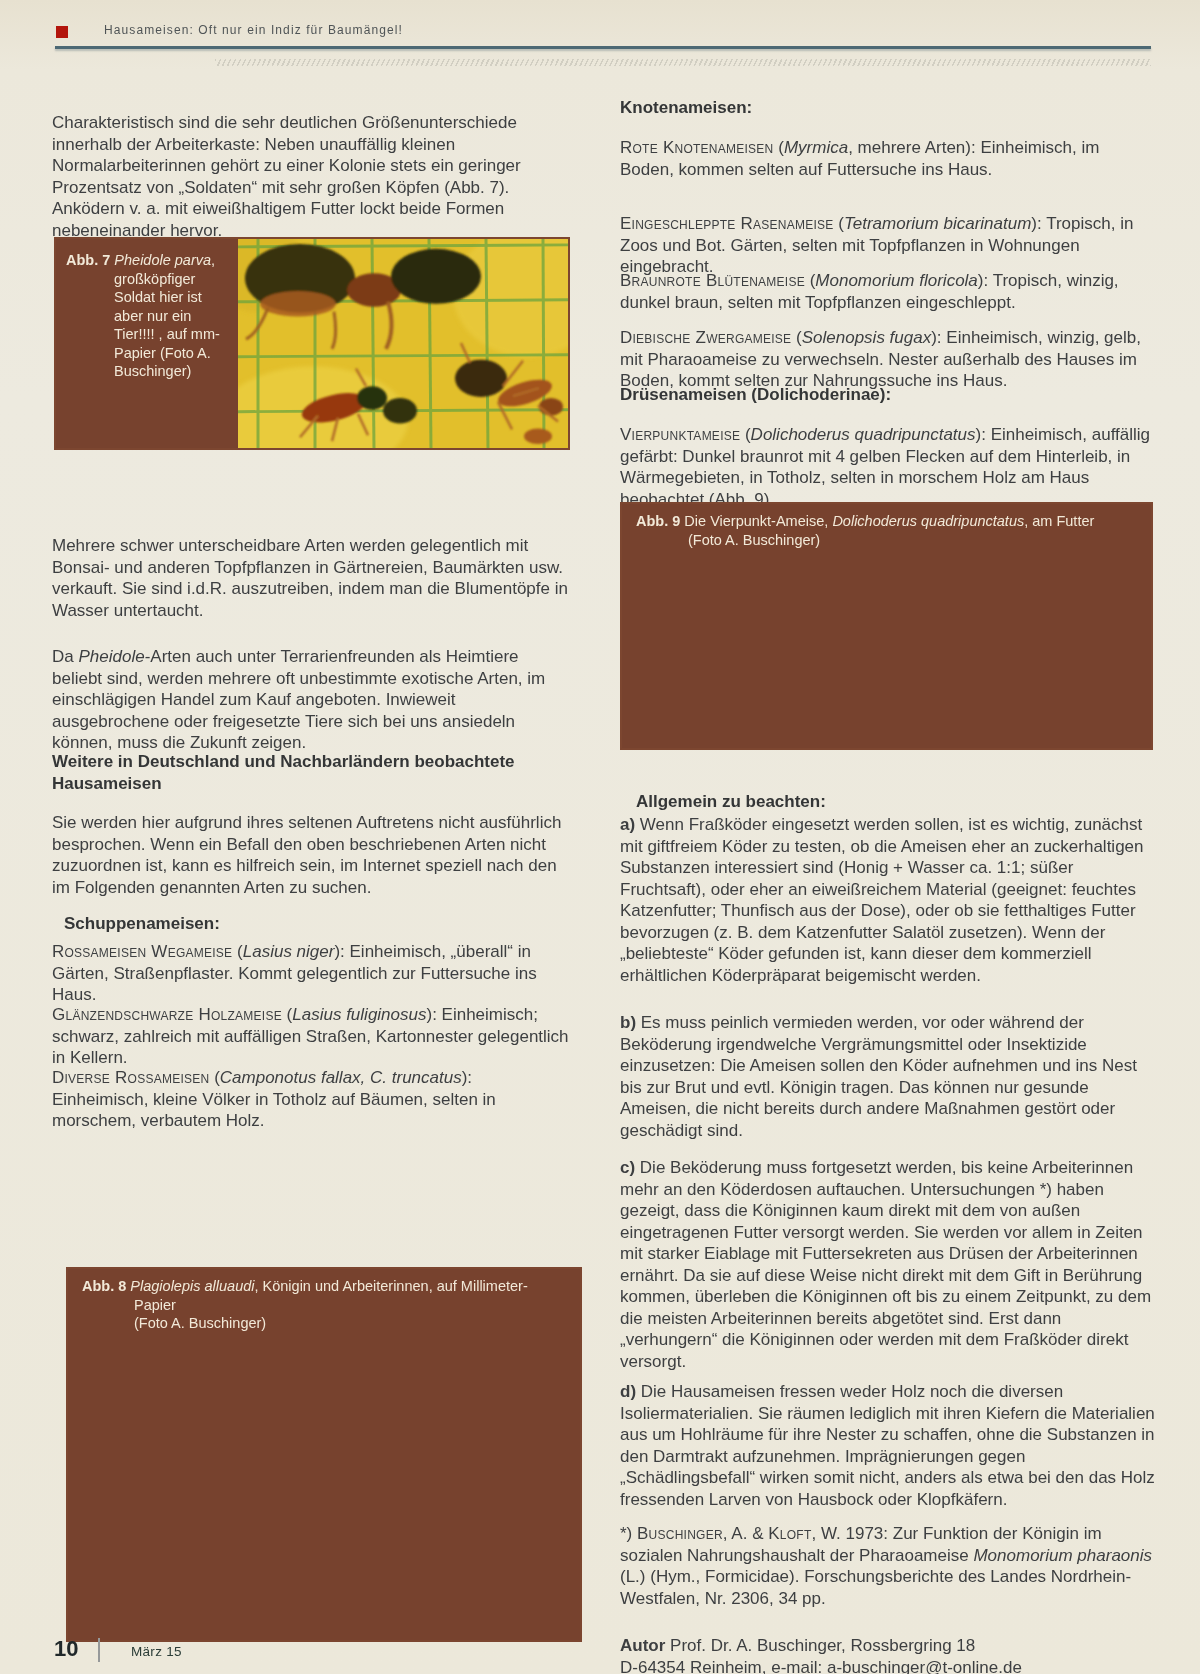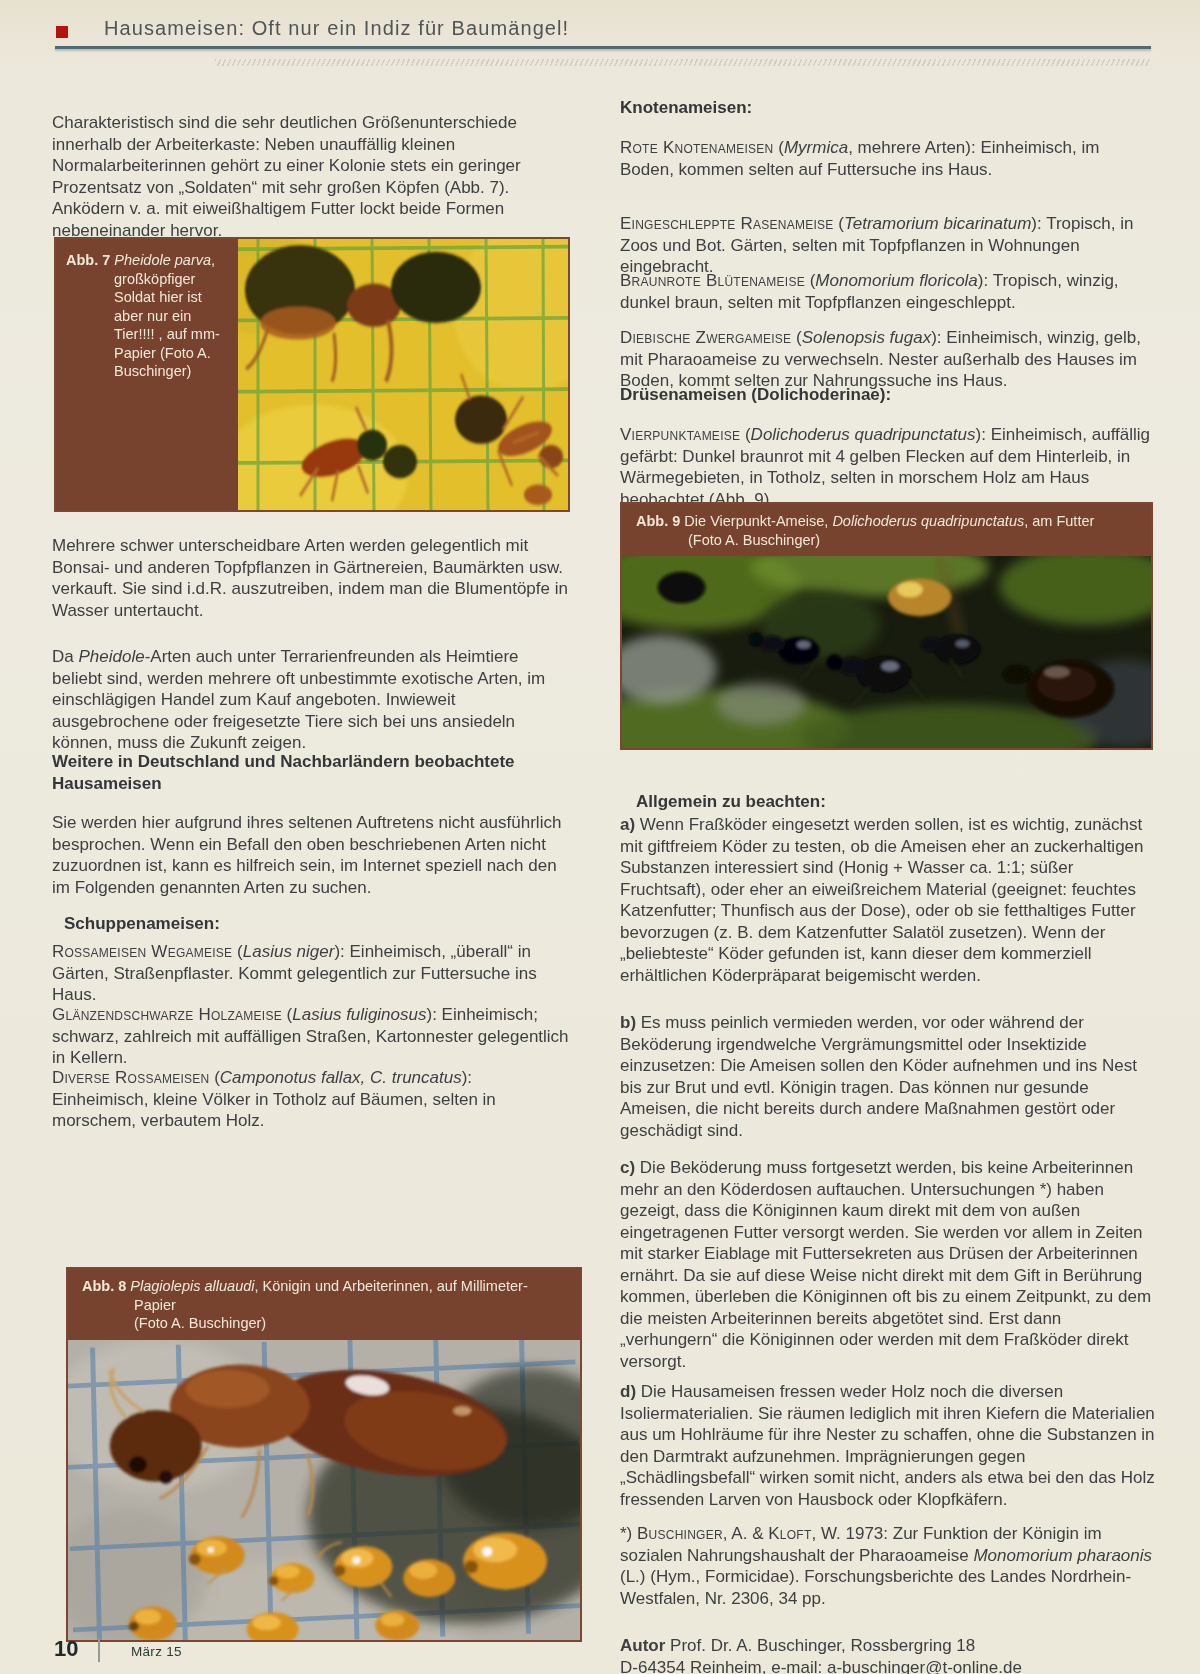--- a/index.html
+++ b/index.html
@@ -2,35 +2,35 @@
 <html lang="de"><head>
 <meta charset="utf-8">
 <style>
   html,body{margin:0;padding:0;}
   body{width:1200px;height:1674px;font-family:"Liberation Sans",sans-serif;}
   .page{position:relative;width:1200px;height:1674px;overflow:hidden;
         background:linear-gradient(180deg,#e7e1d0 0px,#ece8db 70px,#edeadf 400px,#ece8da 100%);
         color:#3d3f41;}
   
   .hdr-square{position:absolute;left:56px;top:26px;width:12px;height:12px;background:#b3150c;}
-  .hdr-title{position:absolute;left:104px;top:17px;font-size:20px;letter-spacing:1.1px;color:#4f5456;}
+  .hdr-title{position:absolute;left:104px;top:23px;font-size:12px;letter-spacing:1.1px;color:#4f5456;}
   .hdr-rule{position:absolute;left:55px;top:46px;width:1096px;height:3px;background:#4d6974;box-shadow:0 2px 2px rgba(90,110,118,.35);}
   .hdr-hatch{position:absolute;left:215px;top:59px;width:936px;height:7px;opacity:.8;
              background:repeating-linear-gradient(115deg,rgba(150,150,140,.38) 0 1.5px,rgba(0,0,0,0) 1.5px 4.5px);}
   
   .tb{position:absolute;font-size:17px;line-height:21.5px;color:#3d3f41;}
   .lcol{left:52px;width:520px;}
   .rcol{left:620px;width:537px;}
   .hd{font-weight:bold;color:#343637;}
   .b{font-weight:bold;}
   .i{font-style:italic;}
   .sc{font-variant:small-caps;letter-spacing:.25px;}
   
   .fig{position:absolute;box-sizing:border-box;border:2px solid #7c4630;background:#77422e;display:flex;}
-  .fig.vert{flex-direction:column;justify-content:flex-end;}
+  .fig.vert{flex-direction:row;justify-content:flex-end;}
   .figcap{background:#77422e;color:#f2e9d8;font-size:14.5px;line-height:18.5px;box-sizing:border-box;}
   .cap7{width:182px;flex:0 0 auto;padding:12px 8px 8px 58px;text-indent:-48px;}
   .capbar{width:100%;padding:8px 14px 7px 66px;text-indent:-52px;flex:0 0 auto;}
   .ph{flex:1 1 auto;position:relative;overflow:hidden;background:#222;}
   .ph svg{display:block;width:100%;height:100%;}
   
   .pgnum{position:absolute;left:54px;top:1636px;font-size:22px;font-weight:bold;color:#20282a;}
   .pgdiv{position:absolute;left:98px;top:1638px;width:2px;height:24px;background:#96999a;}
   .issue{position:absolute;left:131px;top:1644px;font-size:13.5px;font-weight:normal;color:#2b3d38;letter-spacing:.3px;}
 </style>
@@ -39,21 +39,21 @@
 
 <div class="page">
 
   <div class="hdr-square"></div>
   <div class="hdr-title">Hausameisen: Oft nur ein Indiz für Baumängel!</div>
   <div class="hdr-rule"></div>
   <div class="hdr-hatch"></div>
 
   <p class="tb lcol" style="top:95px"><span>Charakteristisch sind die sehr deutlichen Größenunterschiede innerhalb der Arbeiterkaste: Neben unauffällig kleinen Normalarbeiterinnen gehört zu einer Kolonie stets ein geringer Prozentsatz von „Soldaten“ mit sehr großen Köpfen (Abb. 7). Anködern v. a. mit eiweißhaltigem Futter lockt beide Formen nebeneinander hervor.</span></p>
 
-  <figure class="fig" style="left:54px;top:237px;width:516px;height:275px;margin:0">
+  <figure class="fig" style="left:54px;top:237px;width:516px;height:213px;margin:0">
     <figcaption class="figcap cap7"><span class="b">Abb. 7 </span><span class="i">Pheidole parva</span><span>, großköpfiger Soldat hier ist aber nur ein Tier!!!! , auf mm-Papier (Foto A. Buschinger)</span></figcaption>
     <div class="ph">
       <svg viewBox="0 0 330 213" preserveAspectRatio="none">
         <defs>
           <filter id="b2" x="-30%" y="-30%" width="160%" height="160%">
               <feGaussianBlur stdDeviation="2"></feGaussianBlur>
             </filter>
           <filter id="b1" x="-30%" y="-30%" width="160%" height="160%">
               <feGaussianBlur stdDeviation="1.2"></feGaussianBlur>
             </filter>

